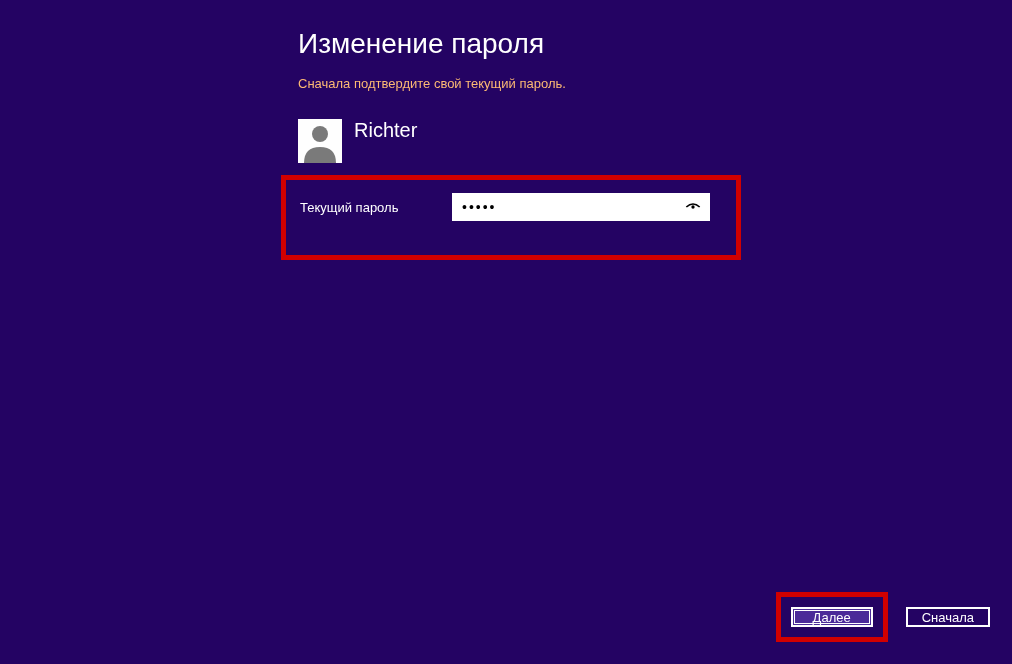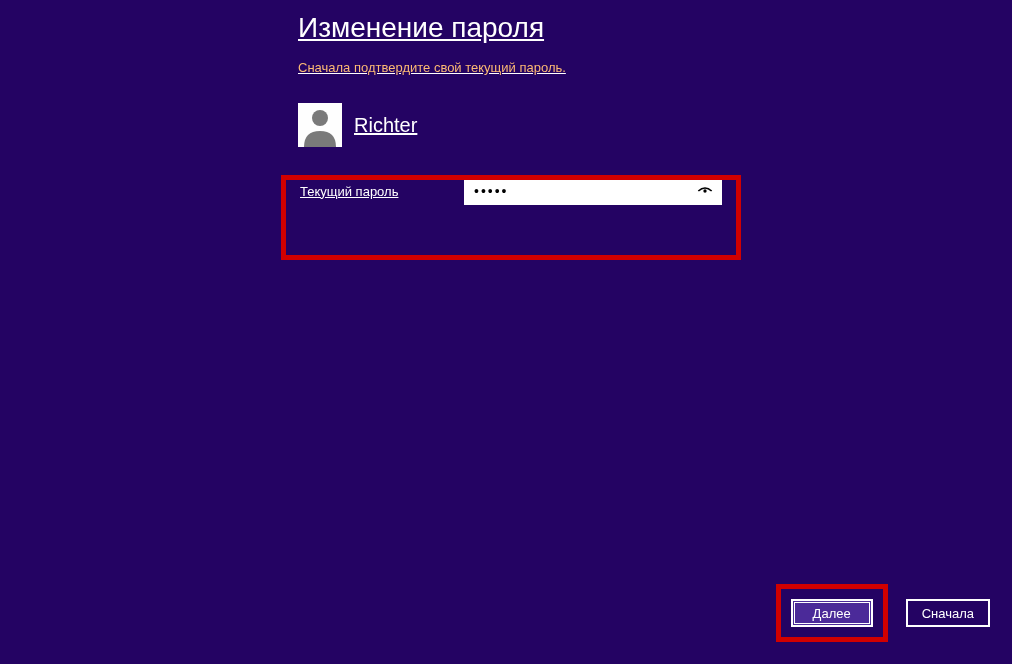--- a/index.html
+++ b/index.html
@@ -10,38 +10,36 @@
     body {
       width: 1012px;
       height: 664px;
       background-color: #240363;
       font-family: 'Segoe UI', Tahoma, sans-serif;
       color: #ffffff;
       position: relative;
       overflow: hidden;
     }
     .content {
-      padding-top: 12px;
+      padding-top: 28px;
       padding-left: 298px;
-      text-decoration: underline;
     }
     .page-title {
       font-size: 28px;
       font-weight: 300;
       color: #ffffff;
       margin-bottom: 16px;
     }
     .instruction {
       font-size: 13px;
       color: #fdba74;
       margin-bottom: 28px;
     }
     .user-section {
       display: flex;
-      align-items: center;
       gap: 12px;
       margin-bottom: 30px;
     }
     .avatar {
       width: 44px;
       height: 44px;
       background-color: #fefefe;
       display: flex;
       align-items: center;
       justify-content: center;
@@ -60,21 +58,21 @@
       left: 281px;
       top: 175px;
       width: 460px;
       height: 85px;
       border: 5px solid #d10000;
       pointer-events: none;
     }
     .password-row {
       display: flex;
       align-items: center;
-      gap: 36px;
+      gap: 24px;
       margin-left: 2px;
       margin-top: 12px;
     }
     .password-label {
       font-size: 13px;
       color: #ffffff;
       width: 128px;
     }
     .password-input-wrap {
       position: relative;
@@ -118,21 +116,21 @@
       display: flex;
       gap: 18px;
       align-items: center;
     }
     .next-highlight-box {
       border: 5px solid #d10000;
       padding: 10px;
     }
     .btn {
       min-width: 82px;
-      height: 28px;
+      height: 20px;
       border: 2px solid #ffffff;
       background: transparent;
       color: #ffffff;
       font-size: 13px;
       font-family: inherit;
       cursor: pointer;
       padding: 0 14px;
     }
     .btn-primary {
       background-color: #4b2a99;

